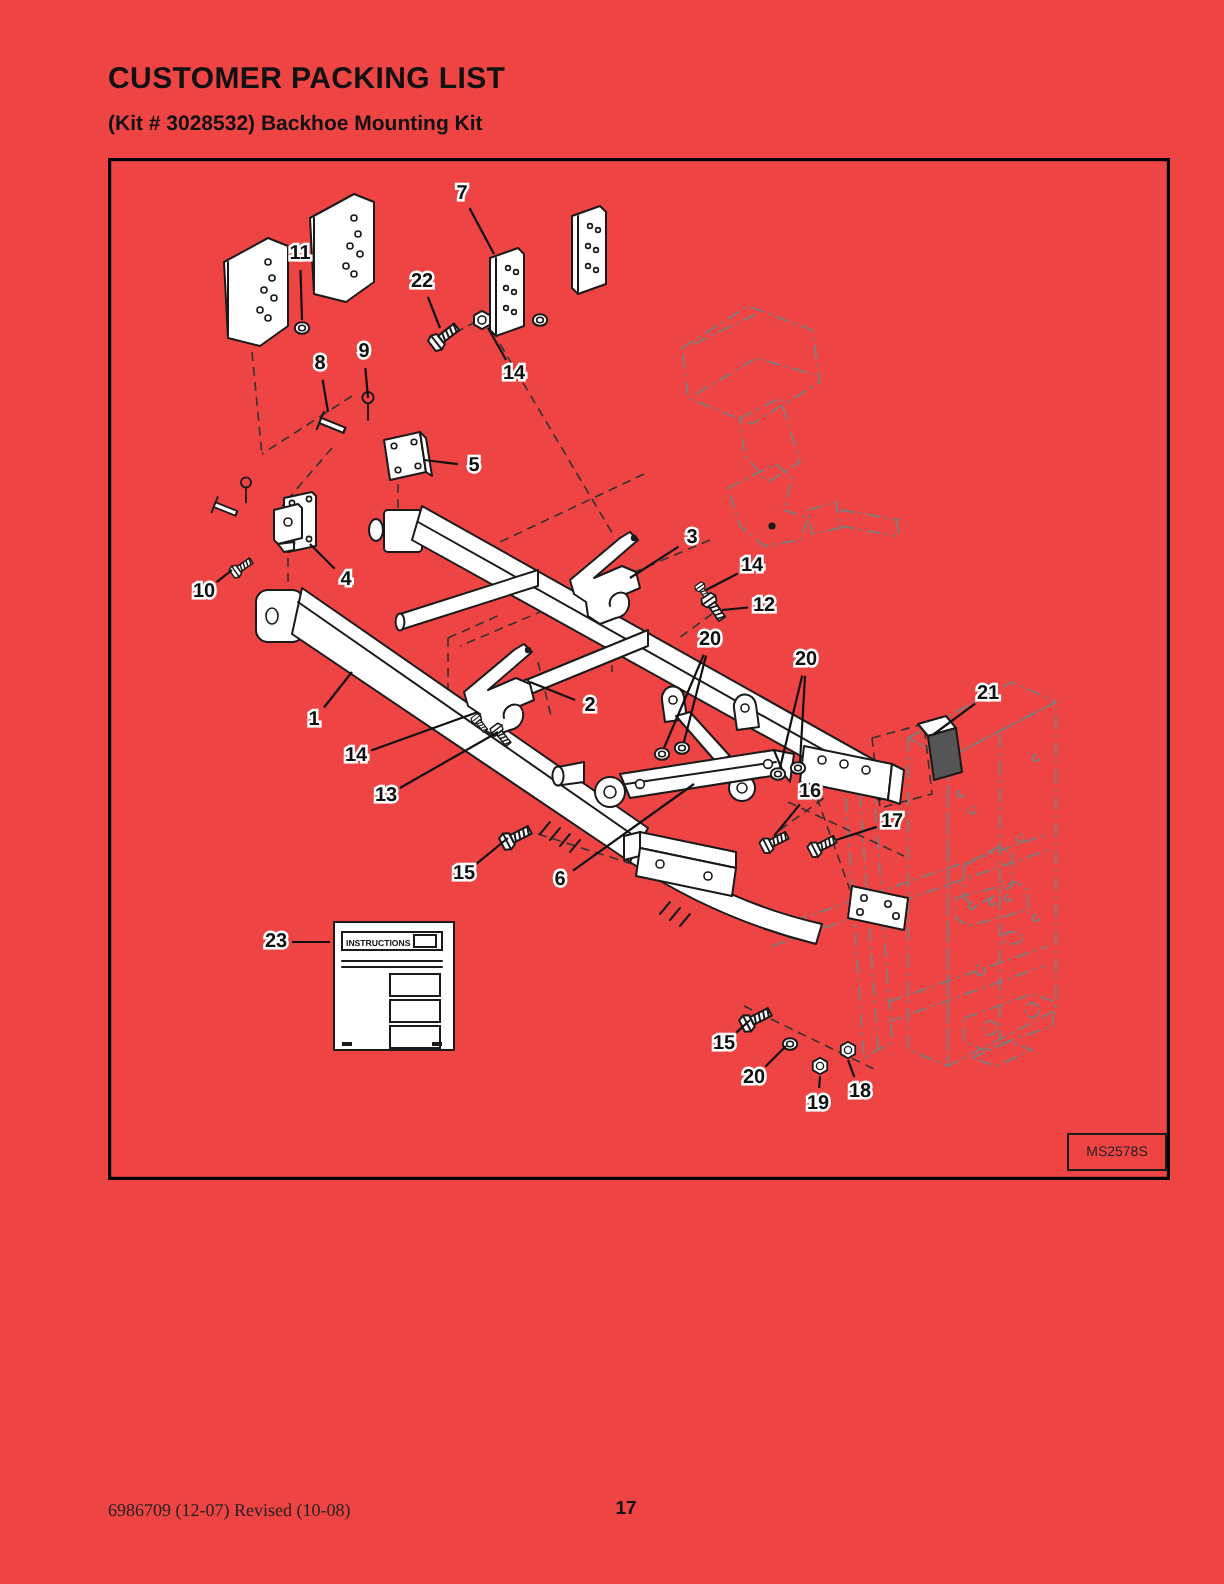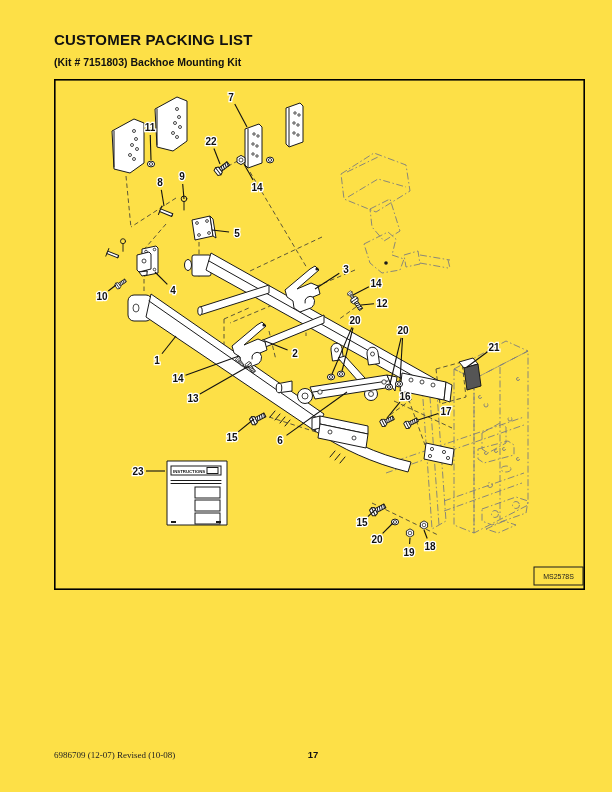--- a/index.html
+++ b/index.html
@@ -1,17 +1,17 @@
 <!DOCTYPE html>
 <html><head>
 <meta charset="utf-8">
 <style>
   html,body{margin:0;padding:0;background:#e8e8e8;}
   .page{
-    position:relative; width:612px; height:792px; background:#fde047;
+    position:relative; width:612px; height:792px; background:#ef4444;
     font-family:"Liberation Sans", sans-serif; color:#111; overflow:hidden;
     margin:0 auto; box-shadow:0 0 4px rgba(0,0,0,.3);
   }
   .title{
     position:absolute; left:54px; top:31px; margin:0;
     font-size:15px; font-weight:bold; letter-spacing:.2px; color:#111;
   }
   .subtitle{
     position:absolute; left:54px; top:56px; margin:0;
     font-size:10.5px; font-weight:bold; color:#111;
@@ -39,21 +39,21 @@
   .leader{ stroke:#111; stroke-width:1.1; }
   .code-text{ font:7px "Liberation Sans",sans-serif; fill:#222; text-anchor:middle; dominant-baseline:central;}
   .instr-text{ font:bold 4.3px "Liberation Sans",sans-serif; fill:#111; }
 </style>
 </head>
 <body>
 
 <div class="page">
 
   <h1 class="title">CUSTOMER PACKING LIST</h1>
-  <h2 class="subtitle">(Kit # 7151803) Backhoe Mounting Kit</h2>
+  <h2 class="subtitle">(Kit # 3028532) Backhoe Mounting Kit</h2>
 
   <div class="figure">
     <svg viewBox="0 0 531 511" xmlns="http://www.w3.org/2000/svg">
       <defs>
         <g id="bolt">
           <path class="s" d="M0,-3.2 L2.8,-4.4 L5.6,-3.2 L5.6,3.2 L2.8,4.4 L0,3.2 Z"></path>
           <line class="sn" x1="2.8" y1="-4.4" x2="2.8" y2="4.4"></line>
           <rect class="s" x="5.6" y="-2.1" width="10" height="4.2"></rect>
           <path class="sn" d="M8,-2.1 L6.8,2.1 M10.4,-2.1 L9.2,2.1 M12.8,-2.1 L11.6,2.1 M15.2,-2.1 L14,2.1"></path>
         </g>

